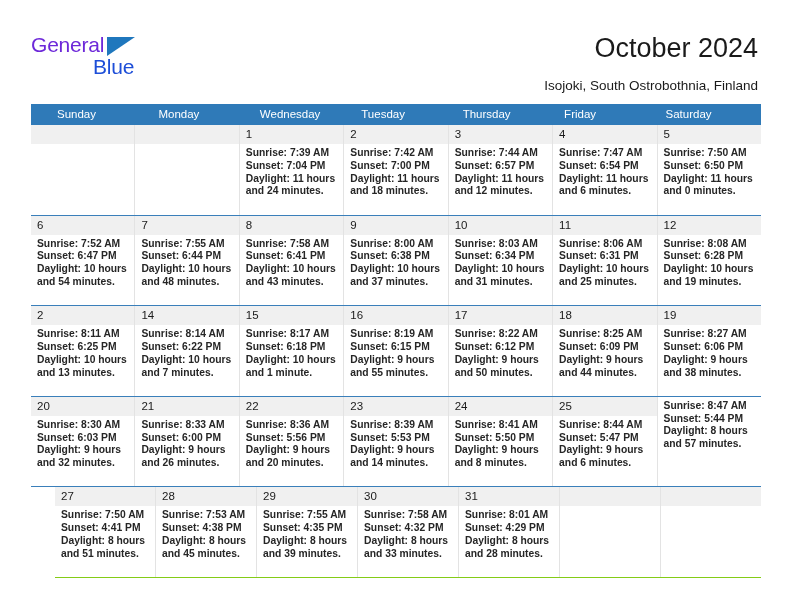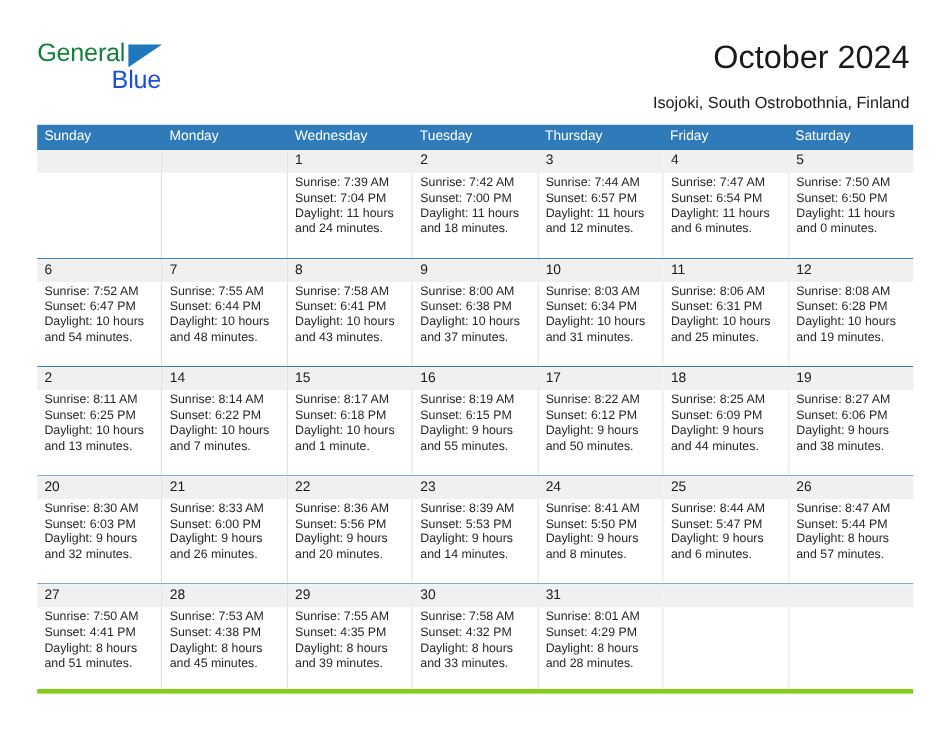--- a/index.html
+++ b/index.html
@@ -35,21 +35,21 @@
     top: 33px;
     width: 180px;
     height: 50px;
   }
   .logo-general {
     position: absolute;
     left: 0;
     top: 0;
     font-size: 21px;
     letter-spacing: -0.2px;
-    color: #15803d;
+    color: #6d28d9;
     font-family: "Liberation Sans", sans-serif;
   }
   .logo-tri {
     position: absolute;
     left: 76px;
     top: 4px;
     width: 0;
     height: 0;
     border-left: 28px solid #1f77bd;
     border-bottom: 19px solid transparent;
@@ -88,39 +88,40 @@
   .calendar {
     position: absolute;
     left: 31px;
     top: 104px;
     width: 730px;
   }
   .dow-row {
     display: flex;
     background: #2f7ab8;
     height: 21px;
+    padding-left: 20px;
   }
   .dow {
     flex: 1 1 0;
     color: #ffffff;
     font-size: 11.5px;
     line-height: 21px;
     padding-left: 6px;
     box-sizing: border-box;
     white-space: nowrap;
     font-family: "Liberation Sans", sans-serif;
   }
   .week {
     display: flex;
     border-bottom: 1px solid #3a7fba;
     height: 90.6px;
     box-sizing: border-box;
     background: #ffffff;
   }
-  .week:last-child { border-bottom: 4px solid #84cc16; }
+  .week:last-child { border-bottom: 1px solid #84cc16; margin-left: 24px; }
   .cell {
     flex: 1 1 0;
     width: 104.28px;
     box-sizing: border-box;
     border-right: 1px solid #e3e3e3;
     position: relative;
     background: #ffffff;
   }
   .cell:last-child { border-right: none; }
   .daynum-band {
@@ -130,20 +131,21 @@
   }
   .daynum {
     font-size: 11.5px;
     line-height: 19px;
     padding-left: 6px;
     color: #1a1a1a;
     font-family: "Liberation Sans", sans-serif;
   }
   .lines {
     padding: 3px 4px 0 6px;
+    font-weight: bold;
   }
   .line {
     font-size: 10.3px;
     line-height: 12.8px;
     color: #262626;
     white-space: nowrap;
     font-family: "Liberation Sans", sans-serif;
   }
   .cell.empty .daynum-band { background: #f0f0f0; }
 </style>
@@ -463,23 +465,20 @@
               <div class="daynum">25</div>
             </div>
             <div class="lines">
               <div class="line">Sunrise: 8:44 AM</div>
               <div class="line">Sunset: 5:47 PM</div>
               <div class="line">Daylight: 9 hours</div>
               <div class="line">and 6 minutes.</div>
             </div>
           </div>
           <div class="cell">
-            <div class="daynum-band">
-              <div class="daynum">26</div>
-            </div>
             <div class="lines">
               <div class="line">Sunrise: 8:47 AM</div>
               <div class="line">Sunset: 5:44 PM</div>
               <div class="line">Daylight: 8 hours</div>
               <div class="line">and 57 minutes.</div>
             </div>
           </div>
         </div>
         <div class="week">
           <div class="cell">

